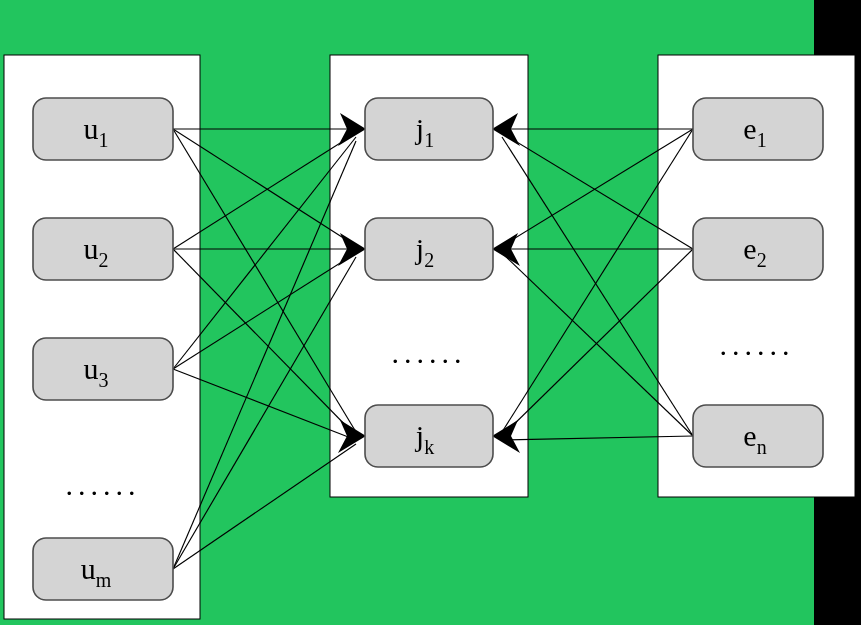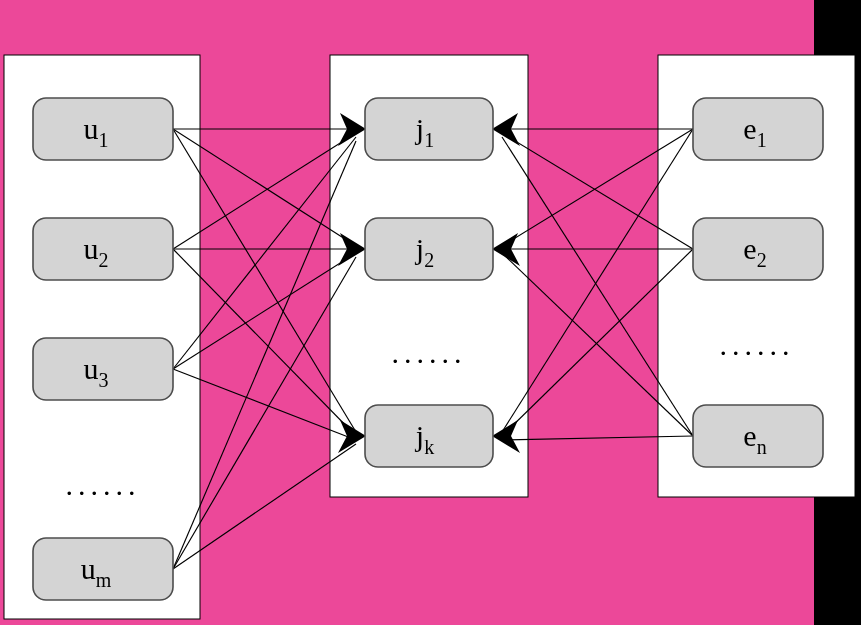--- a/index.html
+++ b/index.html
@@ -10,21 +10,21 @@
   body {
     width: 861px;
     height: 625px;
     overflow: hidden;
     font-family: "Liberation Serif", "DejaVu Serif", serif;
   }
   #canvas {
     position: relative;
     width: 814px;
     height: 625px;
-    background: #ec4899;
+    background: #22c55e;
     text-decoration: underline;
   }
   #diagram-svg {
     position: absolute;
     left: 0;
     top: 0;
     width: 861px;
     height: 625px;
     display: block;
   }

